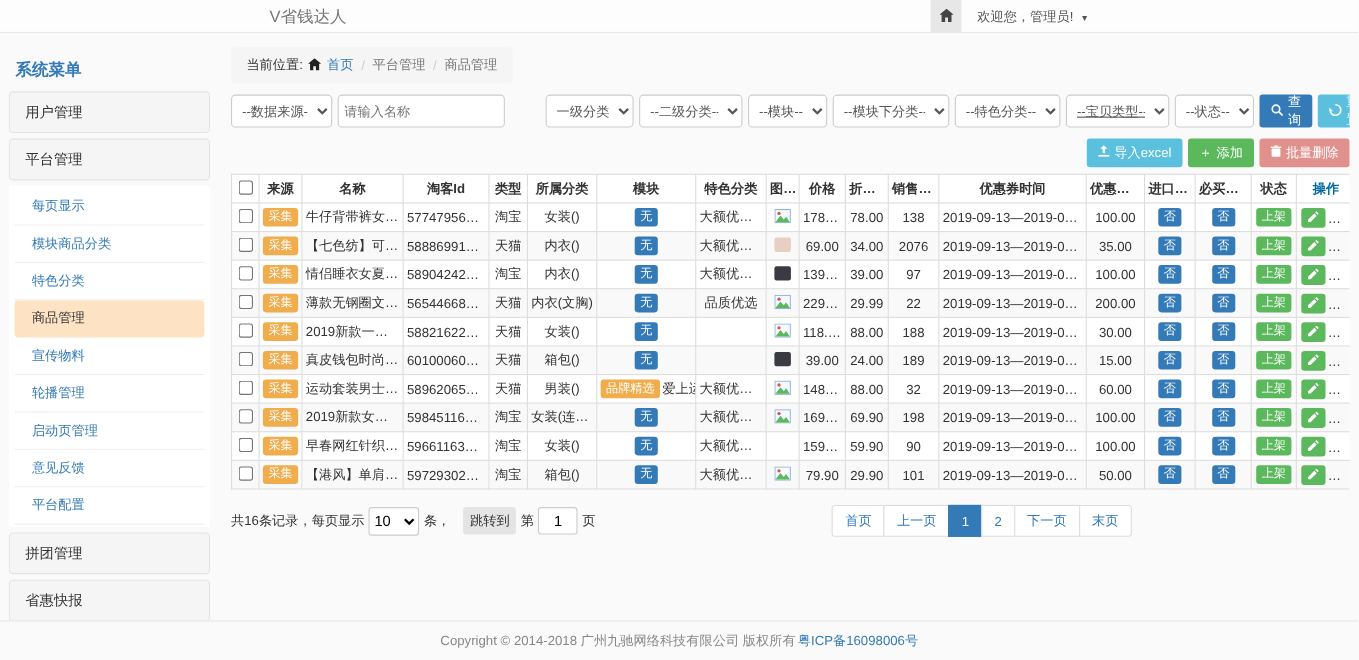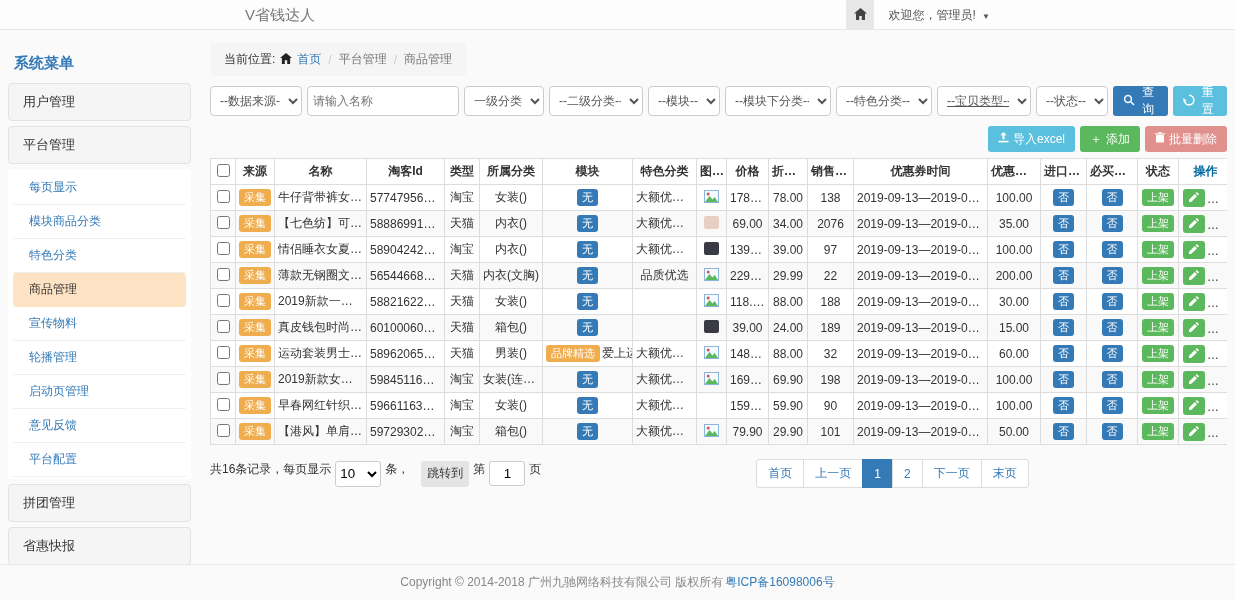--- a/index.html
+++ b/index.html
@@ -57,21 +57,21 @@
   .badge-orange { background:#f0ad4e; }
   .badge-blue { background:#337ab7; }
   .badge-green { background:#5cb85c; }
   .op-btn { display:inline-flex; align-items:center; justify-content:center; width:22px;
     height:18px; border:none; border-radius:3px; cursor:pointer; margin:0 1px; }
   .op-edit { background:#5cb85c; }
   .op-del { background:#d9534f; }
   .module-cell { display:inline-flex; align-items:center; gap:2px; }
   
   .pager-row { display:flex; align-items:center; margin-top:14px; }
-  .pager-left { display:flex; gap:4px; color:#333; }
+  .pager-left { display:flex; align-items:center; gap:4px; color:#333; }
   .per-page { height:26px; width:46px; border:1px solid #ccc; border-radius:3px; background:#fff; font-family:inherit; }
   .jump-btn { background:#e4e4e4; border:none; border-radius:3px; padding:4px 6px;
     color:#333; font-size:12px; cursor:pointer; font-family:inherit; margin-left:8px; }
   .page-input { width:36px; height:25px; border:1px solid #ccc; border-radius:3px; text-align:center; font-family:inherit; }
   .pager-btns { display:flex; margin-left:215px; }
   .page-btn { border:1px solid #ddd; background:#fff; color:#337ab7; padding:5px 11px;
     font-size:12px; margin-left:-1px; cursor:pointer; font-family:inherit; }
   .page-btn:first-child { border-radius:3px 0 0 3px; margin-left:0; }
   .page-btn:last-child { border-radius:0 3px 3px 0;text-align:right; }
   .page-btn.active { background:#337ab7; border-color:#337ab7; color:#fff; }
@@ -136,21 +136,21 @@
     <a class="crumb-link">首页</a>
     <span class="crumb-sep">/</span>
     <span class="crumb-muted">平台管理</span>
     <span class="crumb-sep">/</span>
     <span class="crumb-muted">商品管理</span>
   </div>
 
   <div class="filters" id="filter-row">
       <select class="form-select" style="width: 92px;"><option>--数据来源--</option></select>
       <input class="form-input" placeholder="请输入名称" style="width: 152px;">
-      <select class="form-select" style="width: 82px;"><option>一级分类</option></select>
+      <select class="form-select" style="width: 82px; margin-left: 32px;"><option>一级分类</option></select>
       <select class="form-select" style="width: 94px;"><option>--二级分类--</option></select>
       <select class="form-select" style="width: 80px;"><option>--模块--</option></select>
       <select class="form-select" style="width: 106px;"><option>--模块下分类--</option></select>
       <select class="form-select" style="width: 102px;"><option>--特色分类--</option></select>
       <select class="form-select" style="width: 94px; text-decoration: underline;"><option>--宝贝类型--</option></select>
       <select class="form-select" style="width: 74px;"><option>--状态--</option></select>
       <button class="btn btn-primary">
         <span><svg width="12" height="12" viewBox="0 0 12 12">
             <circle cx="5" cy="5" r="3.4" fill="none" stroke="#fff" stroke-width="1.5"></circle>
             <line x1="7.8" y1="7.8" x2="11" y2="11" stroke="#fff" stroke-width="1.6"></line>

